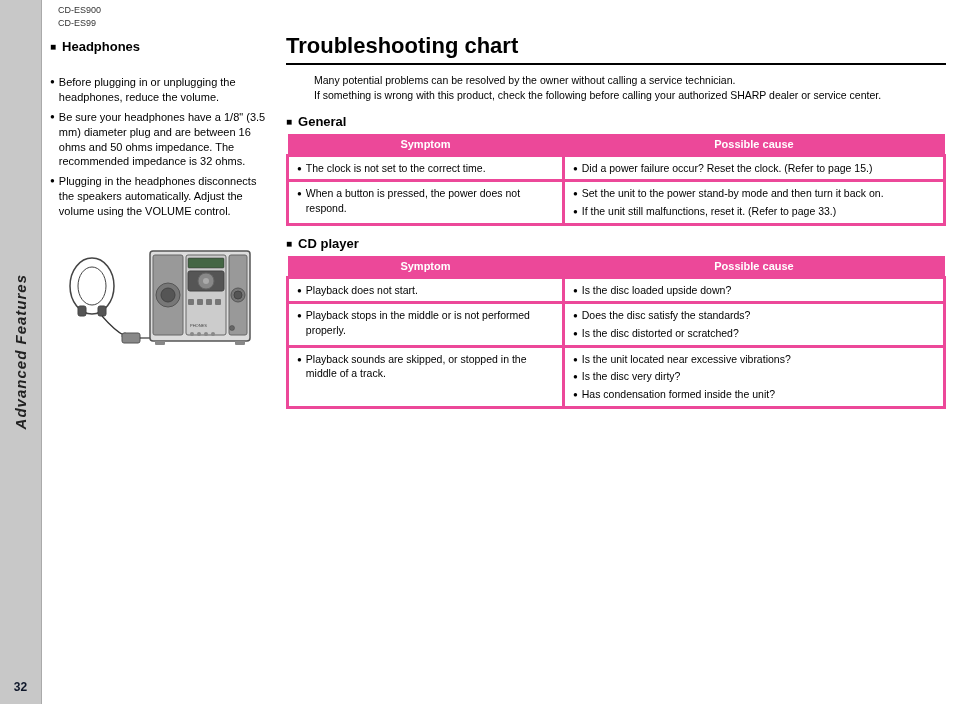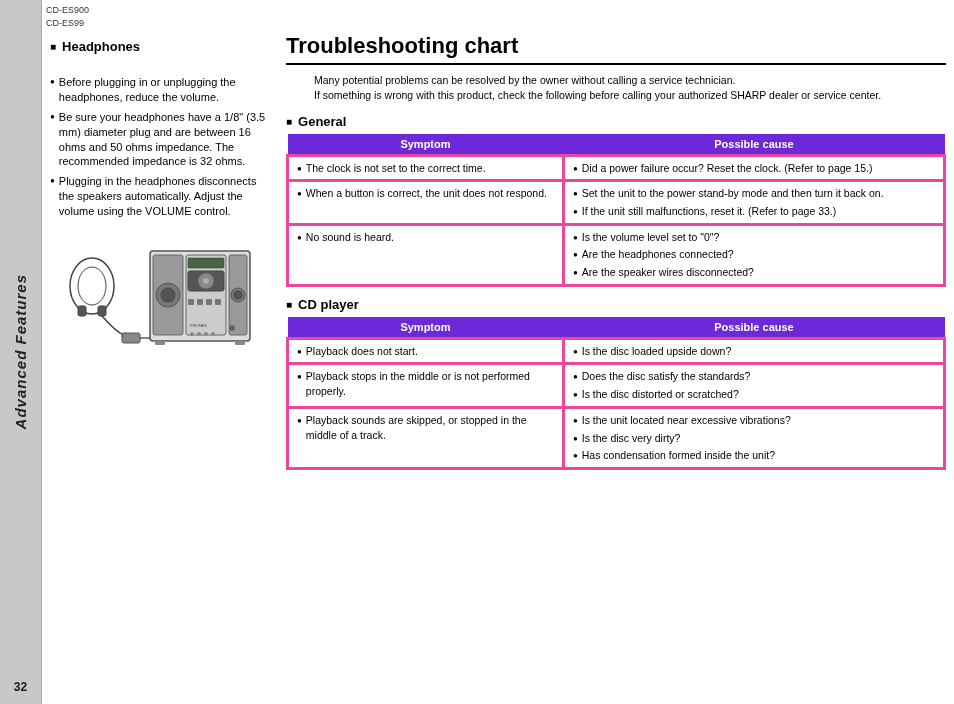--- a/index.html
+++ b/index.html
@@ -48,21 +48,21 @@
     
     .main-content {
       flex: 1;
       display: flex;
       flex-direction: column;
       overflow: hidden;
     }
 
     
     .model-numbers {
-      padding: 4px 4px;
+      padding: 4px 16px;
       font-size: 9px;
       color: #333;
       line-height: 1.4;
     }
 
     
     .two-col {
       display: flex;
       flex: 1;
       padding: 0 8px 8px 8px;
@@ -141,21 +141,21 @@
     }
 
     
     .trouble-table {
       width: 100%;
       border-collapse: collapse;
       margin-bottom: 10px;
       font-size: 10.5px;
     }
     .trouble-table th {
-      background: #6d28d9;
+      background: #ec4899;
       color: #fff;
       padding: 4px 8px;
       text-align: center;
       font-weight: bold;
       font-size: 11px;
     }
     .trouble-table td {
       border: 3px solid #ec4899;
       padding: 4px 8px;
       vertical-align: top;
@@ -305,47 +305,29 @@
             </td>
             <td class="cause-col">
               <div class="td-bullet">
                 <span>Did a power failure occur? Reset the clock. (Refer to page 15.)</span>
               </div>
             </td>
           </tr>
           <tr>
             <td class="symptom-col">
               <div class="td-bullet">
-                <span>When a button is correct, the unit does not respond.</span>
+                <span>When a button is pressed, the power does not respond.</span>
               </div>
             </td>
             <td class="cause-col">
               <div class="td-bullet">
                 <span>Set the unit to the power stand-by mode and then turn it back on.</span>
               </div>
               <div class="td-bullet">
                 <span>If the unit still malfunctions, reset it. (Refer to page 33.)</span>
-              </div>
-            </td>
-          </tr>
-          <tr>
-            <td class="symptom-col">
-              <div class="td-bullet">
-                <span>No sound is heard.</span>
-              </div>
-            </td>
-            <td class="cause-col">
-              <div class="td-bullet">
-                <span>Is the volume level set to "0"?</span>
-              </div>
-              <div class="td-bullet">
-                <span>Are the headphones connected?</span>
-              </div>
-              <div class="td-bullet">
-                <span>Are the speaker wires disconnected?</span>
               </div>
             </td>
           </tr>
         </tbody>
       </table>
 
       <div class="sub-section-title">CD player</div>
       <table class="trouble-table">
         <thead>
           <tr>

